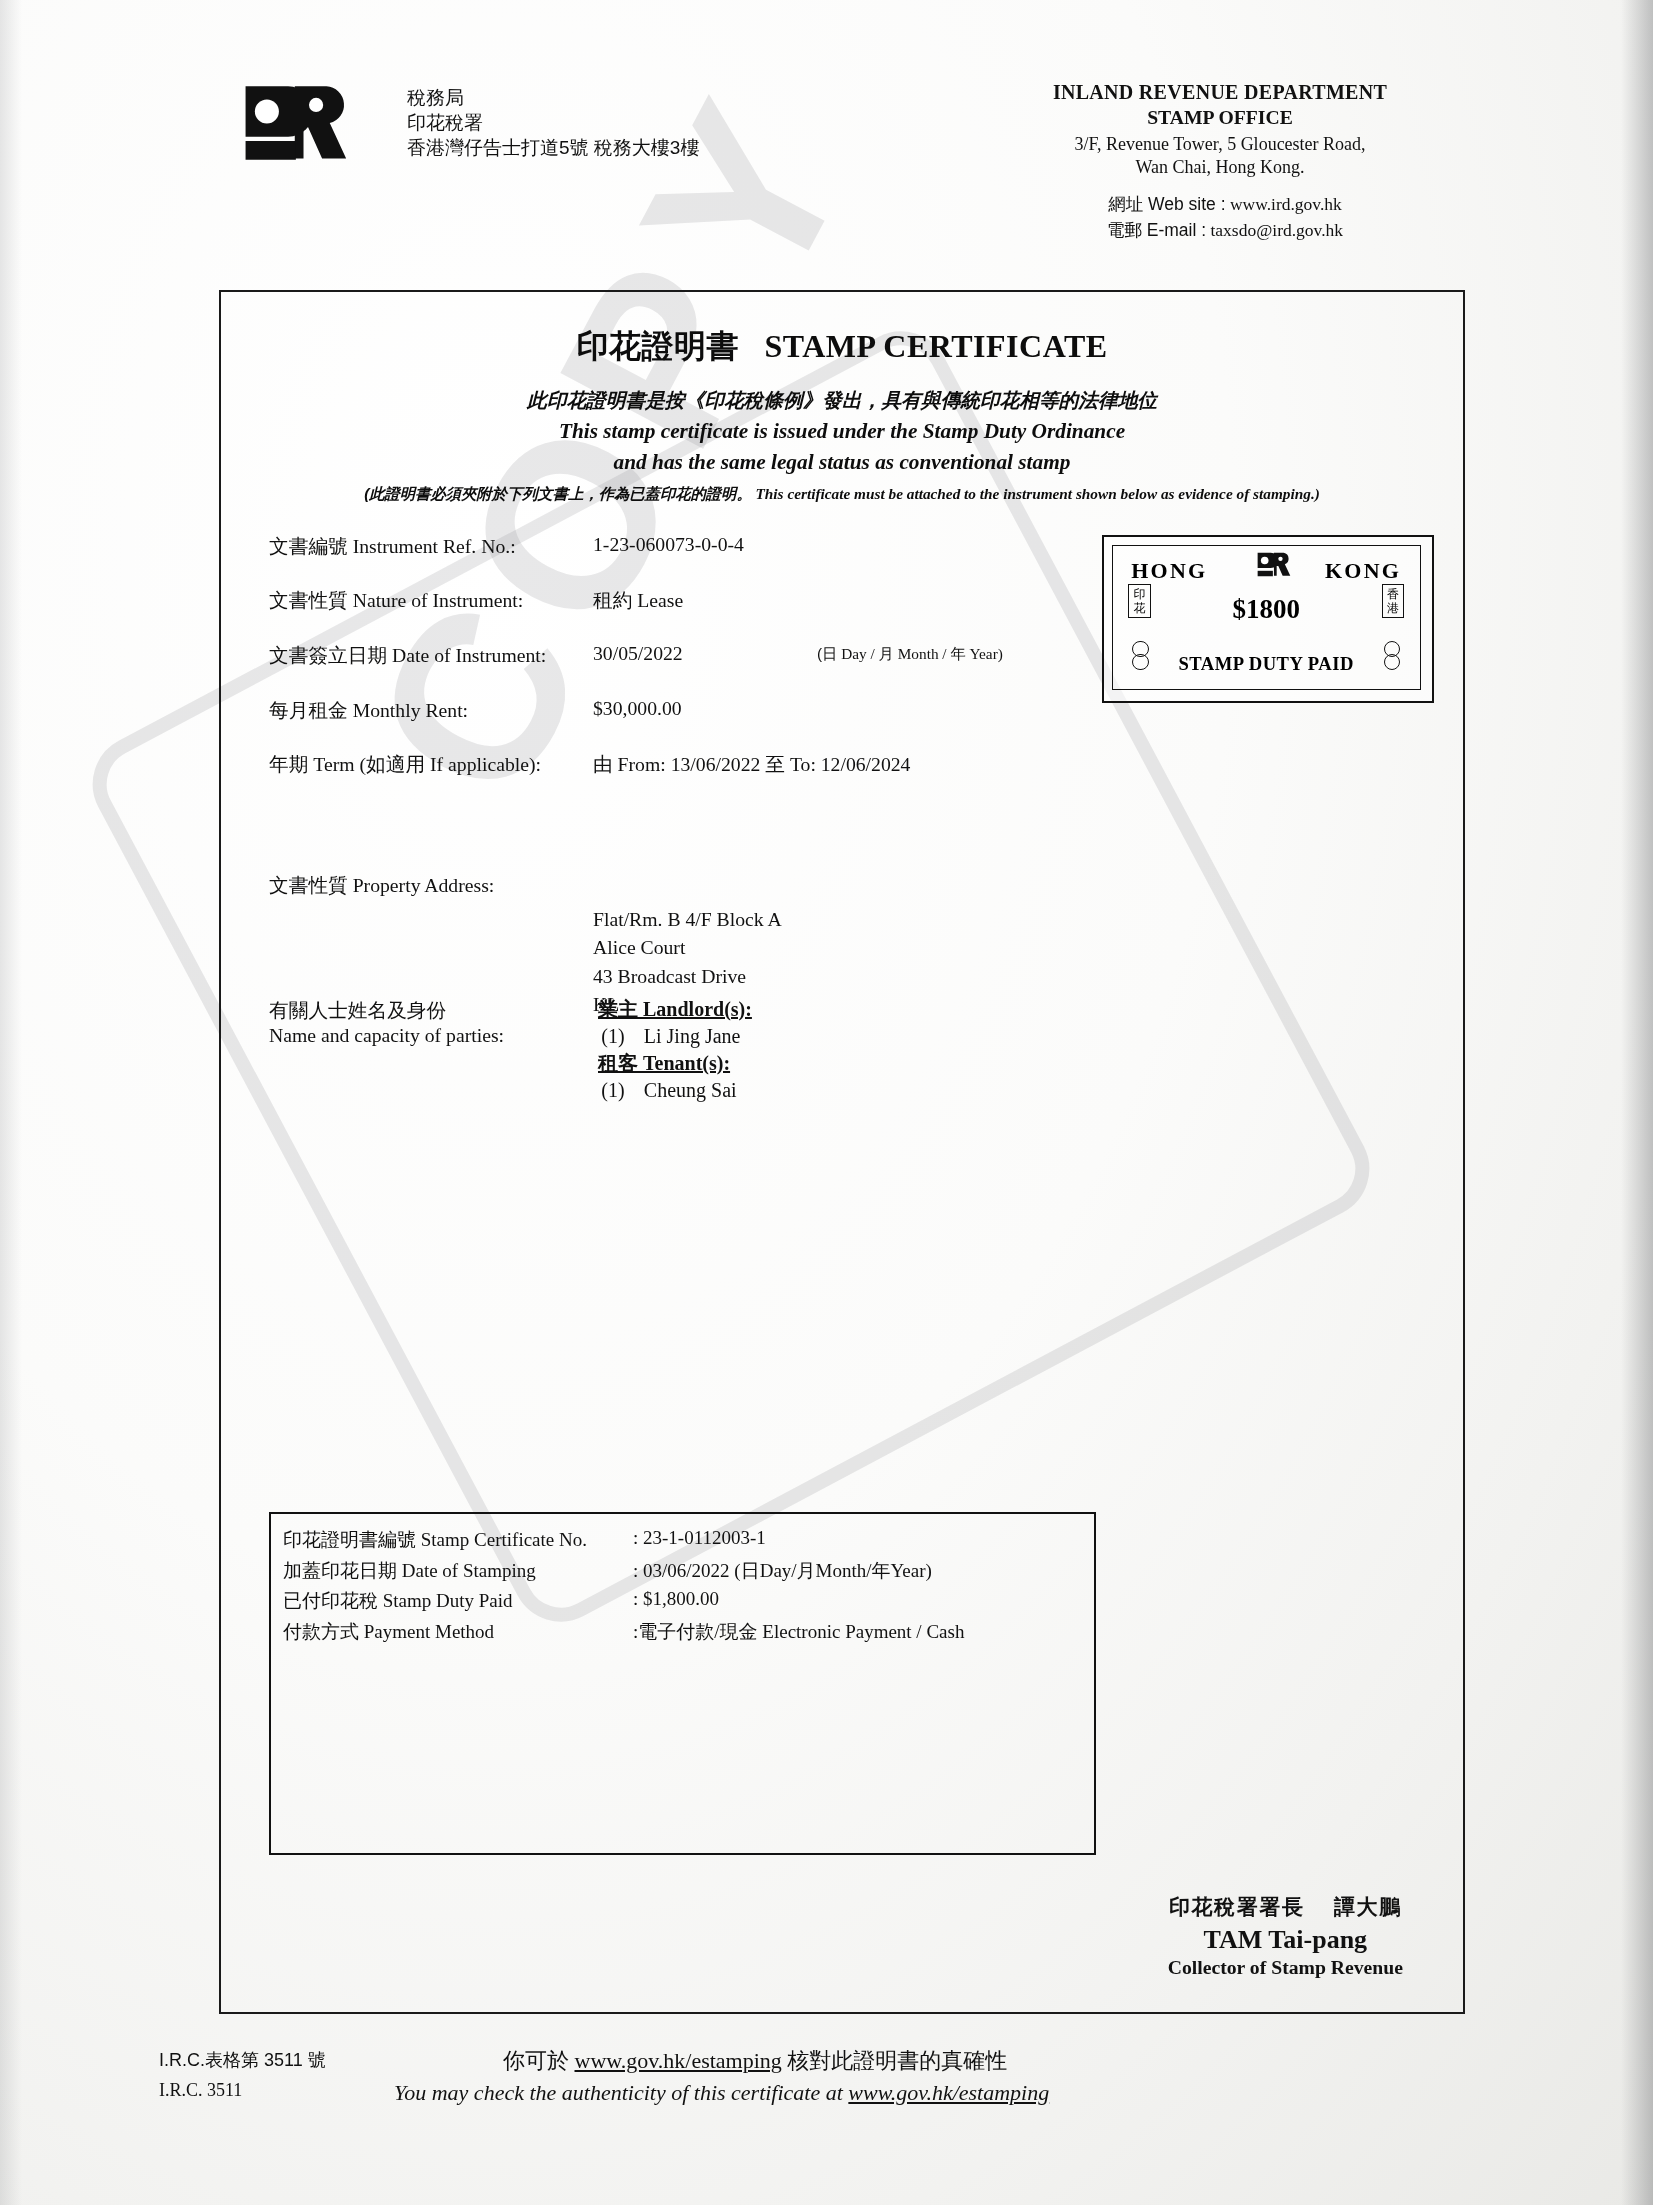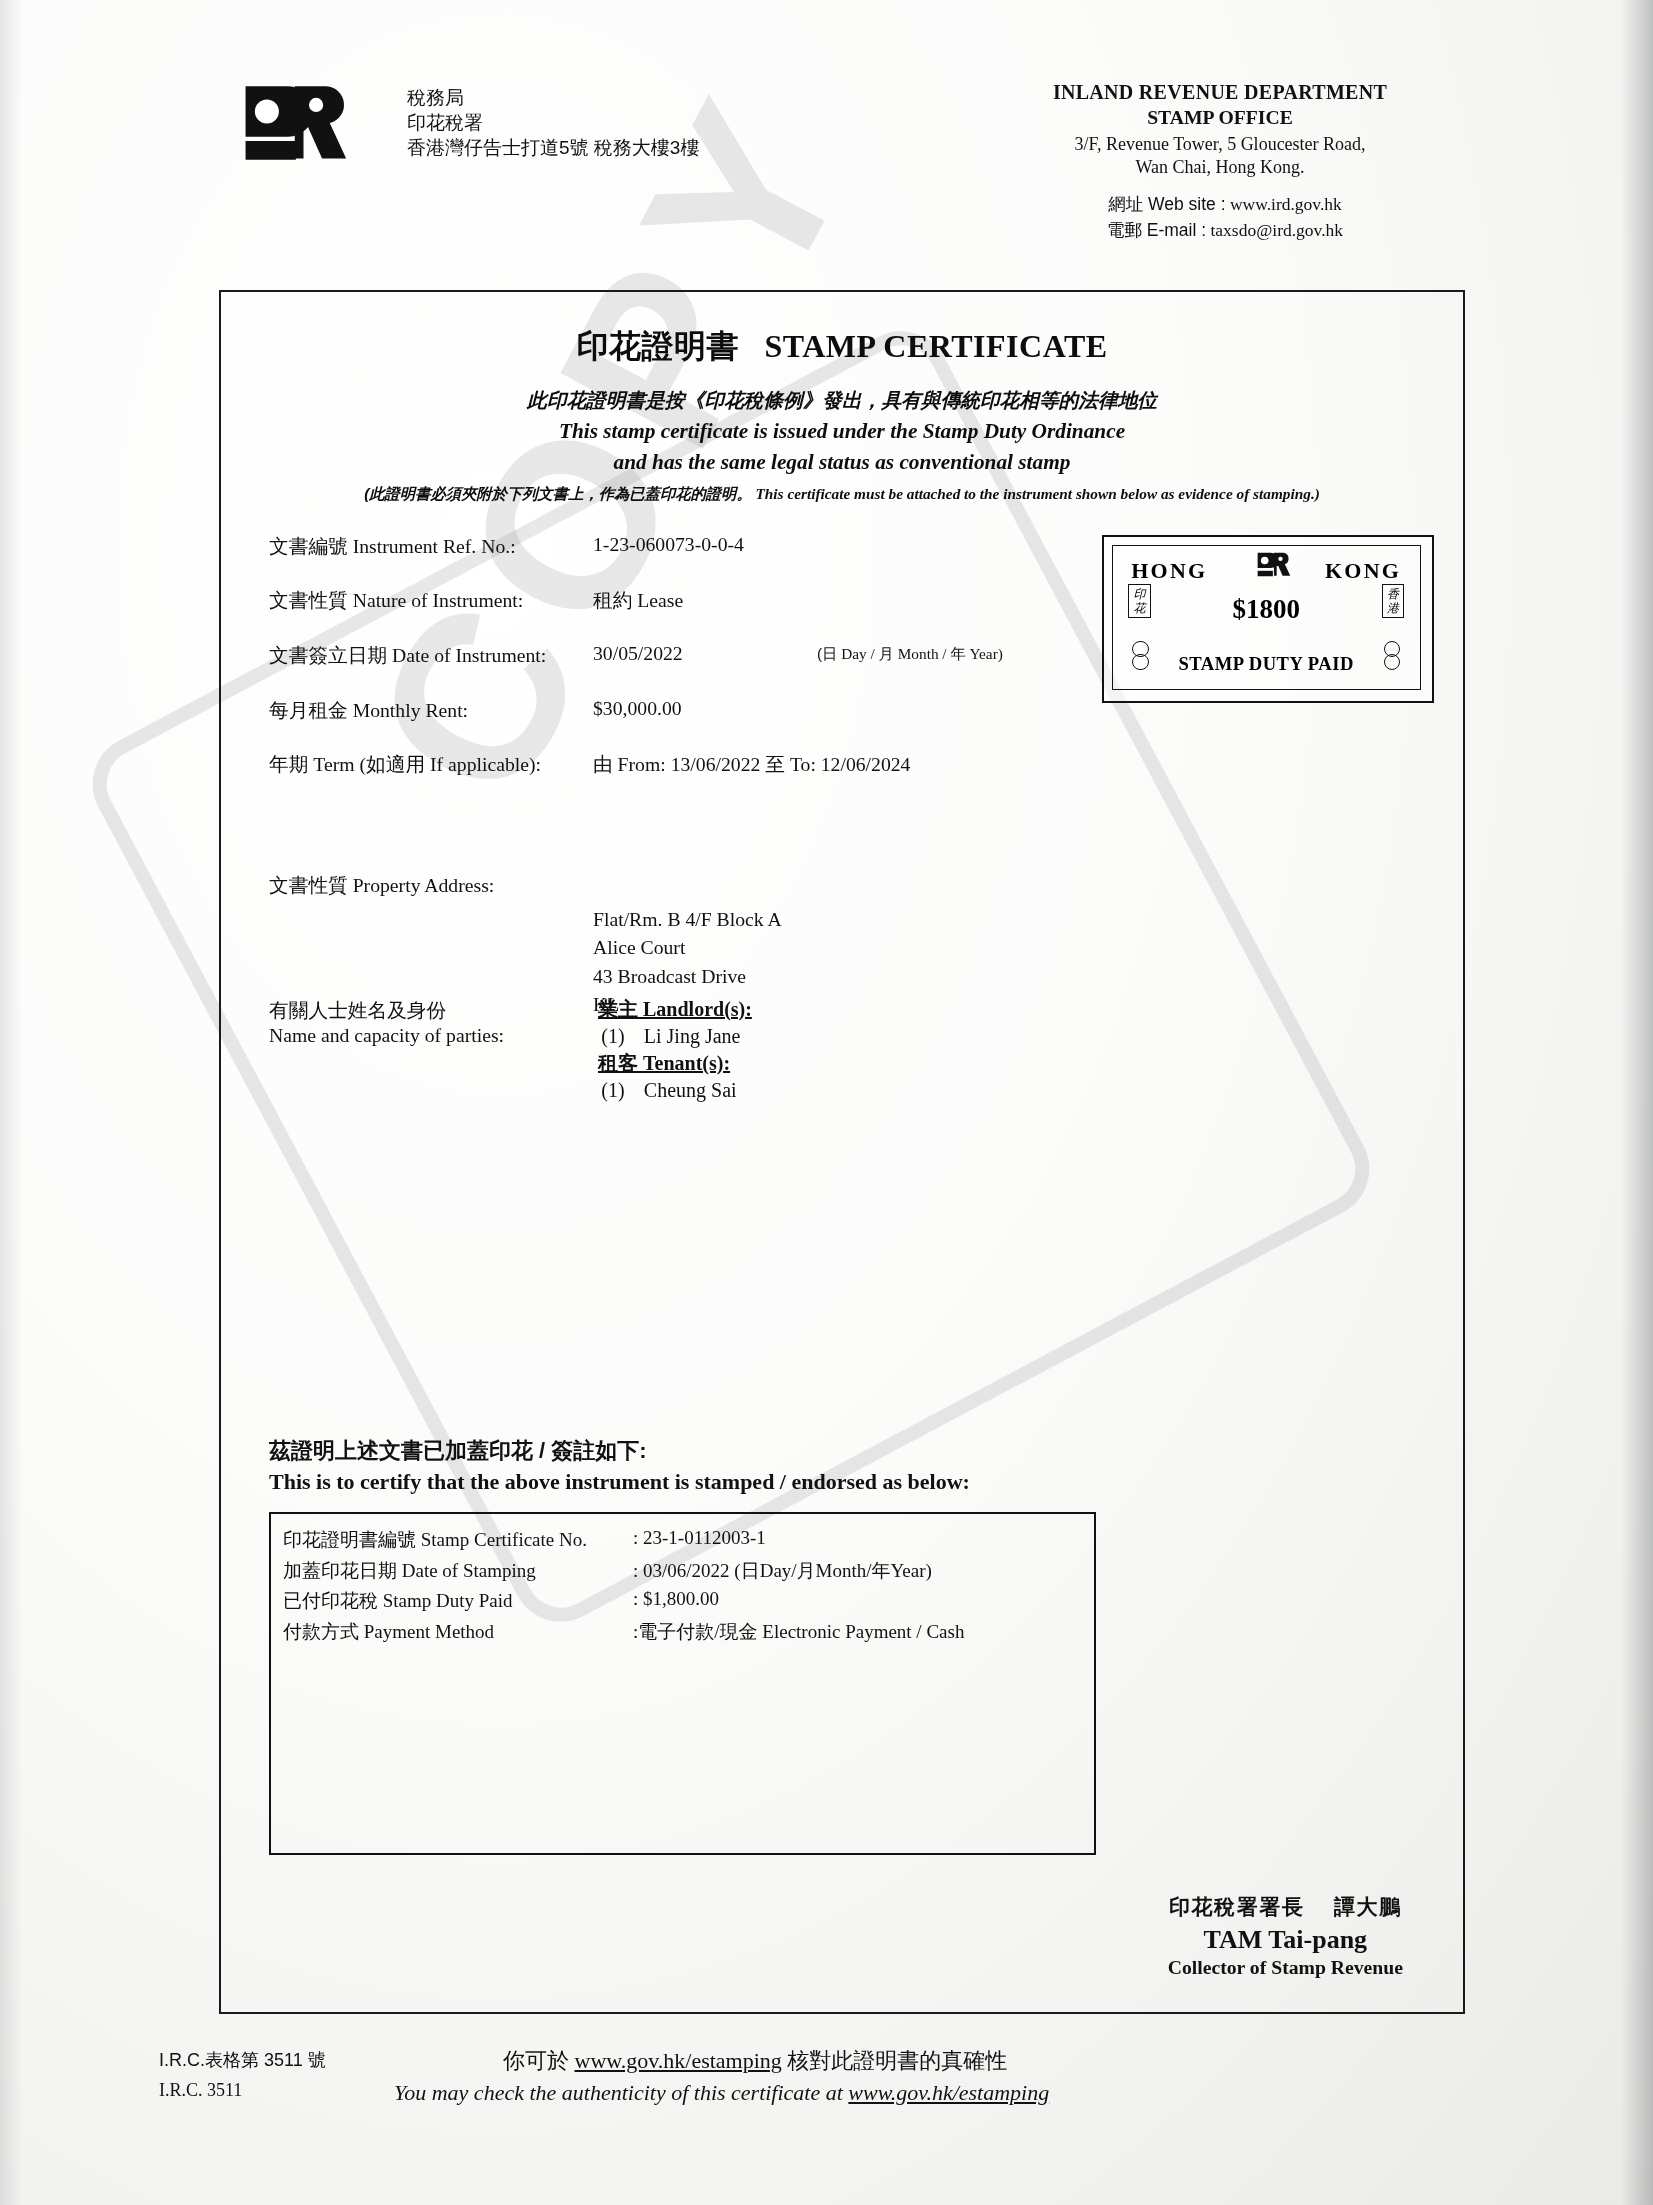--- a/index.html
+++ b/index.html
@@ -298,21 +298,20 @@
   #stamp-inner .col-zh {
     position: absolute;
     top: 38px;
     font-family: "Liberation Sans", sans-serif;
     font-size: 12px;
     line-height: 14.2px;
     width: 18.6px;
     text-align: center;
     border: 1.1px solid #111;
     padding: 2.2px 1.1px;
-    font-style: italic;
   }
   #stamp-inner .col-zh.l { left: 15.3px; }
   #stamp-inner .col-zh.r { right: 15.3px; }
   #stamp-inner .coin {
     position: absolute;
     width: 14.2px; height: 14.2px;
     border: 1.6px solid #111;
     border-radius: 50%;
   }
 
@@ -572,24 +571,20 @@
       <div class="head">
         <span class="zh">租客</span>
         <span>Tenant(s):</span>
       </div>
       <div class="person">
         <span>(1)</span>
         <span class="nm">Cheung Sai</span>
       </div>
     </div>
 
-    <div id="certify">
-      <div class="zh">茲證明上述文書已加蓋印花 / 簽註如下:</div>
-      <div>This is to certify that the above instrument is stamped / endorsed as below:</div>
-    </div>
 
     <div id="detail-box">
       <div class="detail-row" style="top:13px;">
         <span class="dlbl">
           <span class="zh">印花證明書編號</span>
           <span>Stamp Certificate No.</span>
         </span>
         <span class="dval">: 23-1-0112003-1</span>
       </div>
       <div class="detail-row" style="top:44px;">

